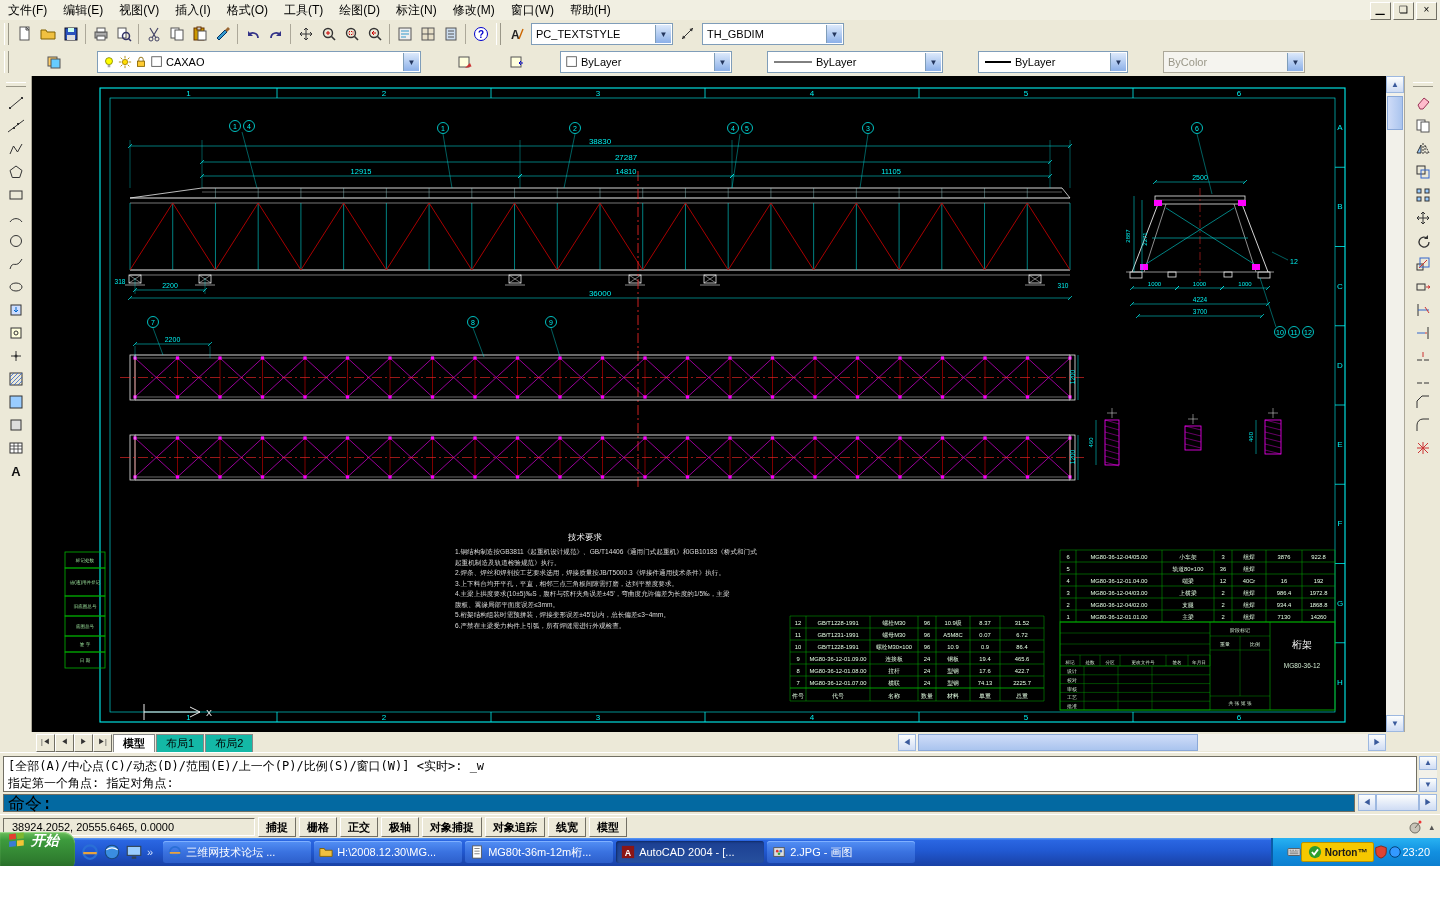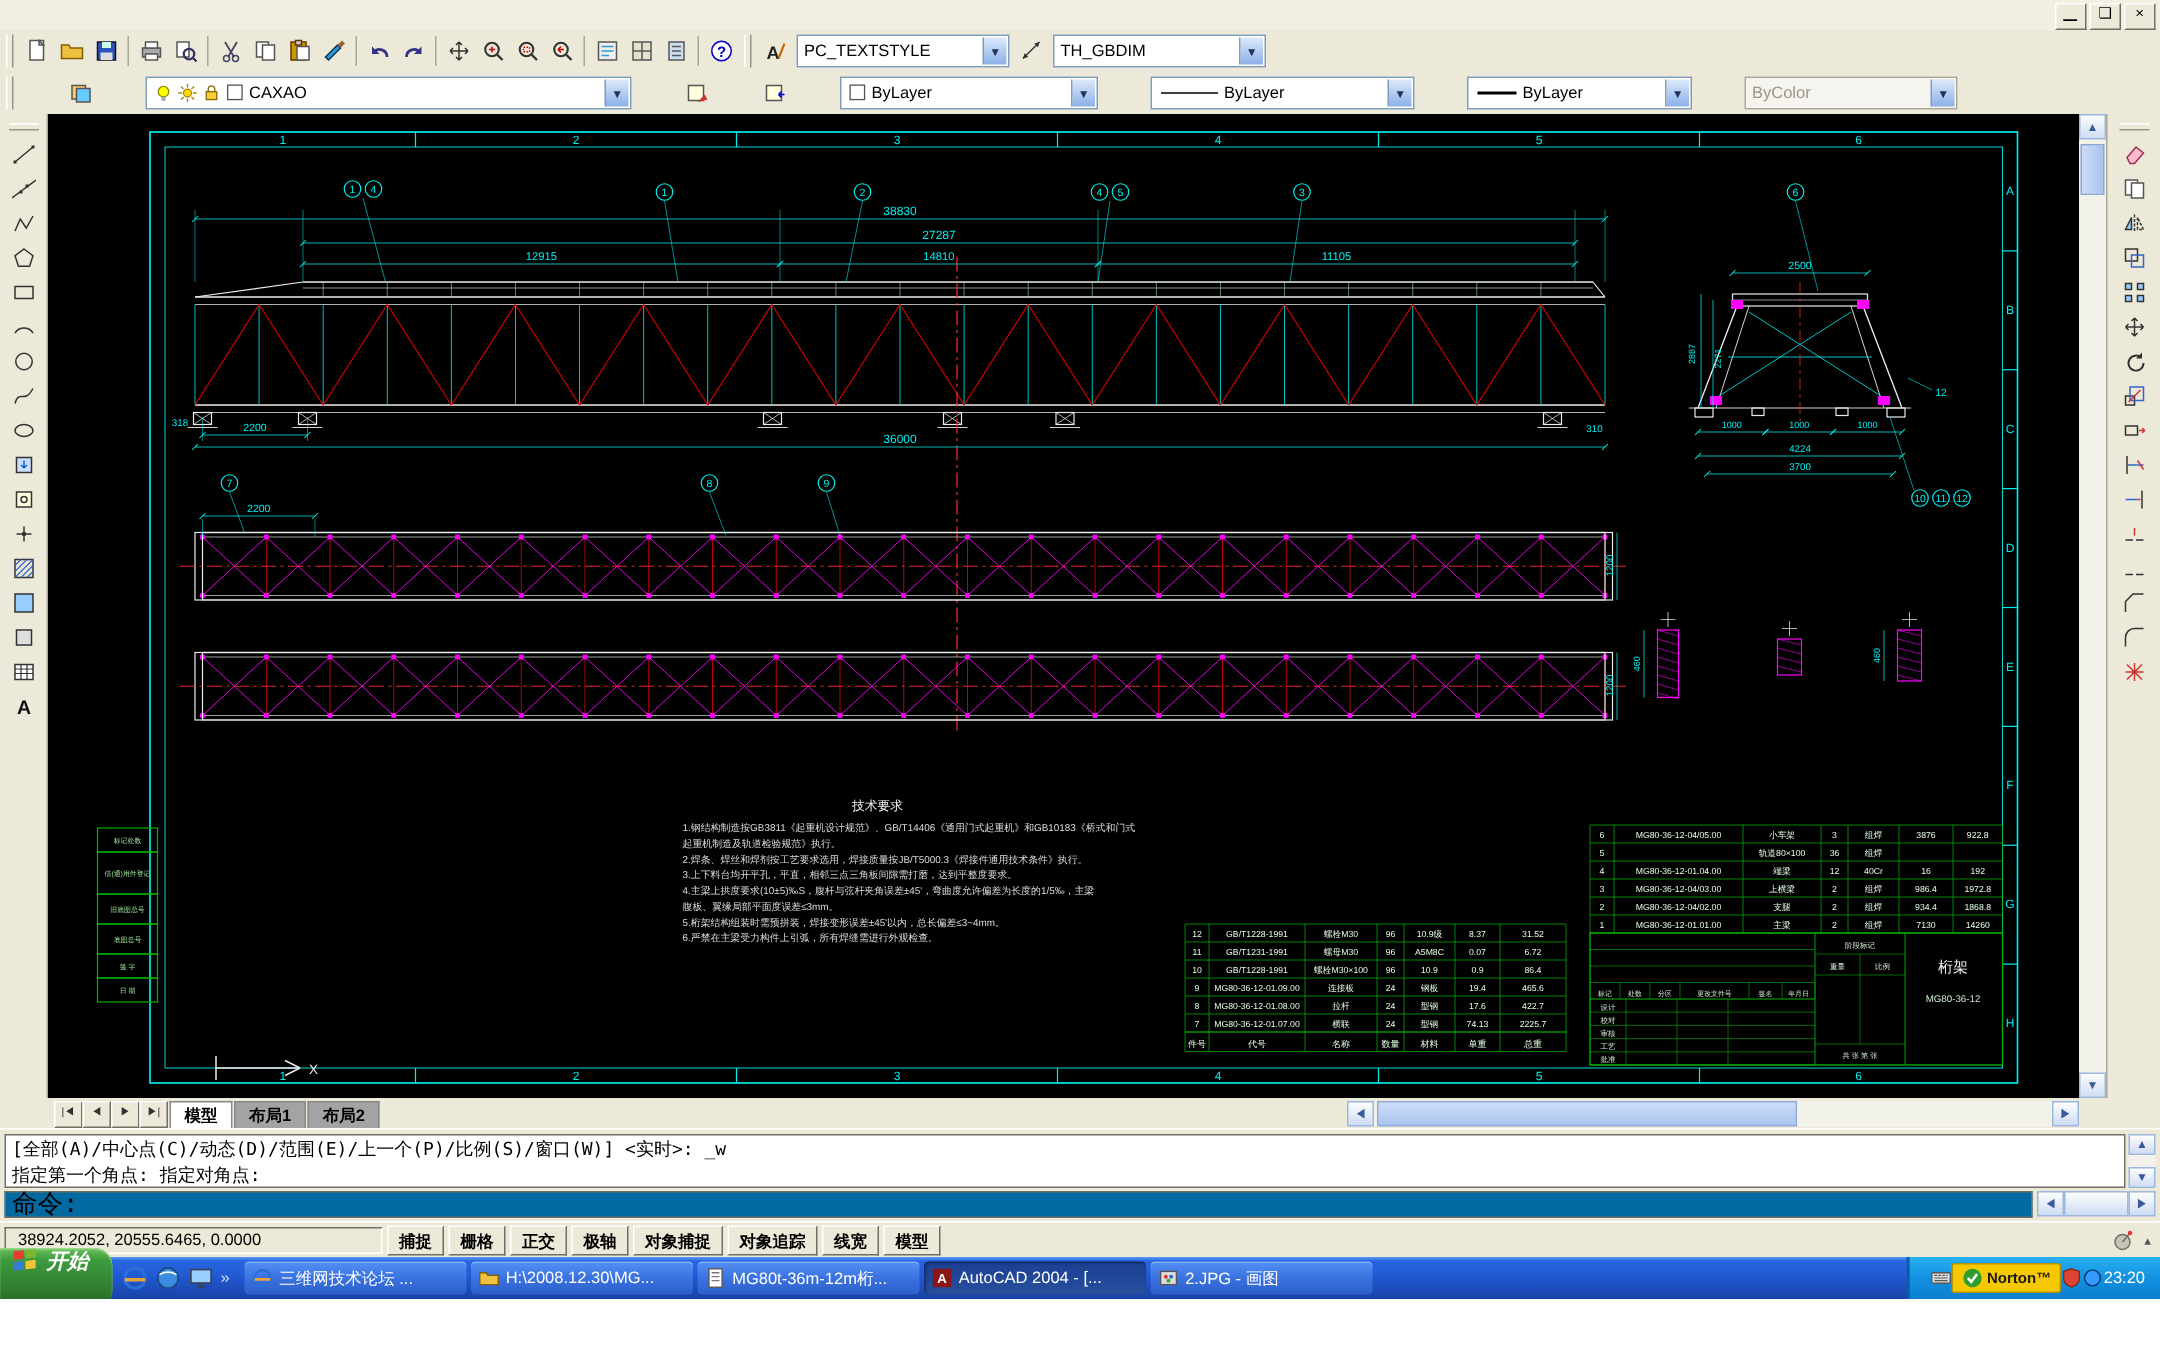--- a/index.html
+++ b/index.html
@@ -40,22 +40,22 @@
   .sbtn{width:18px;height:17px;background:linear-gradient(#fdfefd,#cfdcf4);border:1px solid #9db8e0;
         box-sizing:border-box;font-size:8px;color:#3a5a9c;text-align:center;line-height:15px;}
   .vthumb{position:absolute;left:1px;top:20px;width:16px;height:34px;
           background:linear-gradient(90deg,#cfdcf8,#aac4ee);border:1px solid #8aa8d8;box-sizing:border-box;}
   
   .tabrow{position:absolute;left:0;top:732px;width:1404px;height:20px;background:#ece9d8;
           display:flex;align-items:flex-end;padding-left:36px;box-sizing:border-box;}
   .navbtn{width:17px;height:16px;background:#ece9d8;border:1px solid #fff;
           border-right-color:#716f64;border-bottom-color:#716f64;font-size:7px;text-align:center;
           line-height:14px;color:#333;}
-  .tab{height:17px;padding:0 9px;border:1px solid #888;border-bottom:none;background:#a3a3a3;
-       font-size:11px;display:flex;align-items:center;margin-left:1px;font-weight:bold;}
+  .tab{height:17px;padding:0 9px;border:1px solid #888;border-bottom:none;background:#14b8a6;
+       font-size:11px;display:flex;align-items:center;margin-left:1px;}
   .tab.active{background:#fff;font-weight:bold;}
   .hscroll{position:absolute;left:898px;top:2px;width:488px;height:17px;background:#f2f1ea;display:flex;}
   .htrack{position:relative;flex:1;}
   .hthumb{position:absolute;left:2px;top:0;width:62%;height:17px;
           background:linear-gradient(#cfdcf8,#aac4ee);border:1px solid #8aa8d8;box-sizing:border-box;}
   
   .cmd{position:absolute;left:0;top:752px;width:1440px;height:62px;background:#ece9d8;border-top:1px solid #fff;}
   .cmd-hist{position:absolute;left:3px;top:3px;width:1414px;height:36px;background:#fff;
             border:1px solid #716f64;font-size:12px;font-family:"DejaVu Sans Mono",monospace;
             padding:1px 4px;line-height:17px;box-sizing:border-box;overflow:hidden;}
@@ -97,20 +97,33 @@
           border-radius:2px;height:18px;padding:0 6px;color:#1a1a1a;font-size:10px;font-weight:bold;}
   .whitestrip{position:absolute;left:0;top:866px;width:1440px;height:34px;background:#ffffff;}
   text{font-family:"Liberation Sans",sans-serif;}
 </style>
 </head>
 <body>
 
 <div id="root">
 
   <div class="menubar">
+    <span id="menu-items" style="display: flex;">
+        <span class="menu-item">文件(F)</span>
+        <span class="menu-item">编辑(E)</span>
+        <span class="menu-item">视图(V)</span>
+        <span class="menu-item">插入(I)</span>
+        <span class="menu-item">格式(O)</span>
+        <span class="menu-item">工具(T)</span>
+        <span class="menu-item">绘图(D)</span>
+        <span class="menu-item">标注(N)</span>
+        <span class="menu-item">修改(M)</span>
+        <span class="menu-item">窗口(W)</span>
+        <span class="menu-item">帮助(H)</span>
+      </span>
     <span class="wincontrols">
       <span class="winbtn">▁</span>
       <span class="winbtn">❏</span>
       <span class="winbtn">×</span>
     </span>
   </div>
 
   <div class="tbrow" id="tb1">
     <span class="grip"></span>
     <span id="tb1-icons" style="display:flex;align-items:center;">

